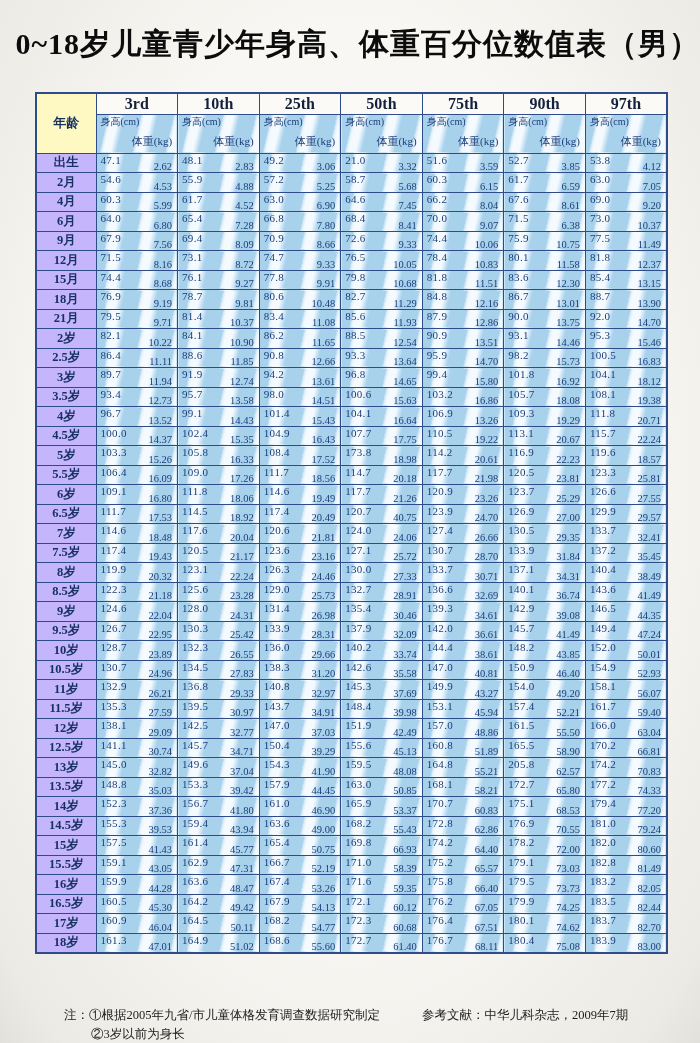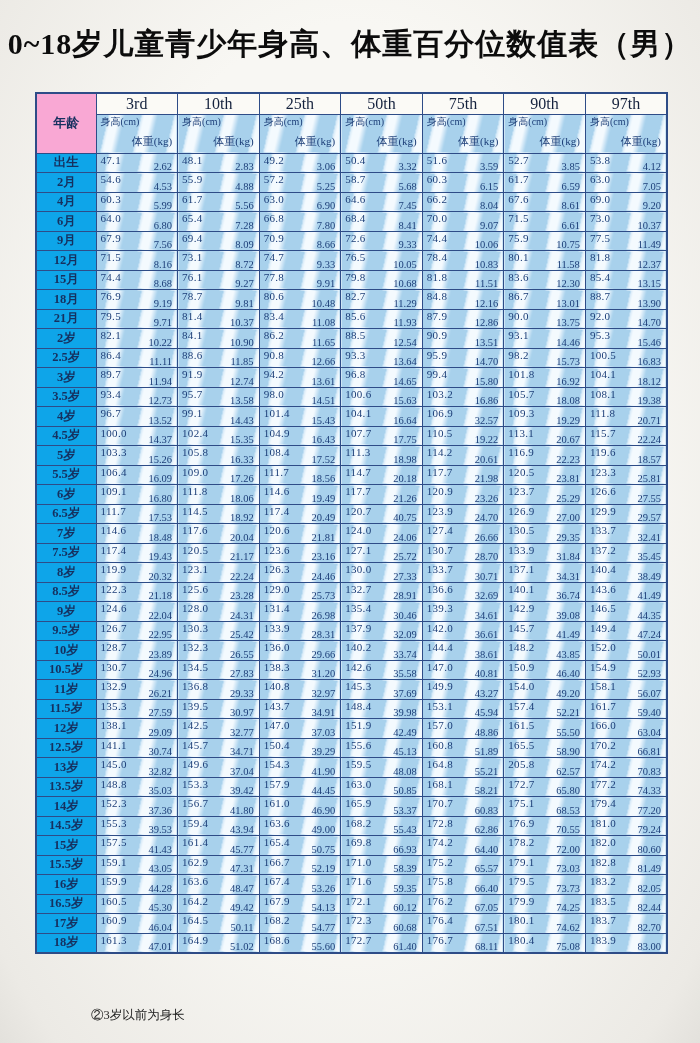--- a/index.html
+++ b/index.html
@@ -2,47 +2,47 @@
 <html><head>
 <meta charset="utf-8">
 <style>
   html,body{margin:0;padding:0;}
   body{
     width:700px;height:1043px;position:relative;overflow:hidden;
     background:radial-gradient(ellipse at 50% 45%, #f8f7f3 55%, #eceae5 92%, #e3e1dc 100%);
     font-family:"Liberation Serif","DejaVu Serif",serif;
   }
   .page-title{
-    position:absolute;top:24px;left:0;width:700px;text-align:center;
+    position:absolute;top:24px;left:0;width:700px;text-align:right;
     font-size:30px;font-weight:700;color:#0c0c0c;letter-spacing:1px;margin:0;
   }
   .tablewrap{position:absolute;left:35px;top:92px;width:633px;}
   table{border-collapse:collapse;width:633px;table-layout:fixed;}
   td,th{border:1px solid #2e4c87;padding:0;box-sizing:border-box;}
   table{border:2px solid #2e4c87;}
   th.pct{
-    height:21px;font-size:16px;font-weight:400;background:#fbfaf6;
+    height:21px;font-size:16px;font-weight:700;background:#fbfaf6;
     color:#14213d;text-align:center;
   }
   td.agehead{
-    background:#f9a8d4;font-size:13px;font-weight:700;text-align:center;color:#17305f;
+    background:#fef9c3;font-size:13px;font-weight:700;text-align:center;color:#17305f;
   }
   .stripes{
     background-image:repeating-linear-gradient(103deg,
       #a8d1ec 0px,#a8d1ec 12px,#cfe6f6 12px,#f4fafe 15px,
       #f4fafe 22px,#cfe6f6 25px,#a8d1ec 28px,#a8d1ec 32px);
   }
   td.sub{height:39px;position:relative;}
   td.sub .h{position:absolute;left:4px;top:0;font-size:10px;color:#1c3e78;}
   td.sub .w{position:absolute;right:5px;bottom:4px;font-size:11px;color:#1c3e78;}
   td.cell{height:19.5px;position:relative;}
   td.cell .h{position:absolute;left:4px;top:0px;font-size:11px;color:#1c3e78;letter-spacing:0.3px;}
   td.cell .w{position:absolute;right:5px;bottom:0px;font-size:10.5px;color:#1c3e78;}
   td.age{
-    background:#0ea5e9;text-align:center;font-size:12.5px;font-weight:700;color:#16305f;
+    background:#c4b5fd;text-align:center;font-size:12.5px;font-weight:700;color:#16305f;
   }
   .notes{
     position:absolute;left:64px;top:1006px;width:610px;
     font-size:12.5px;color:#1b1b1b;line-height:1.55;
   }
   .notes .ref{margin-left:42px;}
   .notes .line2{margin-left:27px;}
 </style>
 </head>
 <body>
@@ -112,21 +112,21 @@
           </td>
           <td class="cell stripes">
             <span class="h">48.1</span>
             <span class="w">2.83</span>
           </td>
           <td class="cell stripes">
             <span class="h">49.2</span>
             <span class="w">3.06</span>
           </td>
           <td class="cell stripes">
-            <span class="h">50.4</span>
+            <span class="h">21.0</span>
             <span class="w">3.32</span>
           </td>
           <td class="cell stripes">
             <span class="h">51.6</span>
             <span class="w">3.59</span>
           </td>
           <td class="cell stripes">
             <span class="h">52.7</span>
             <span class="w">3.85</span>
           </td>
@@ -167,21 +167,21 @@
           </td>
         </tr>
         <tr>
           <td class="age">4月</td>
           <td class="cell stripes">
             <span class="h">60.3</span>
             <span class="w">5.99</span>
           </td>
           <td class="cell stripes">
             <span class="h">61.7</span>
-            <span class="w">5.56</span>
+            <span class="w">4.52</span>
           </td>
           <td class="cell stripes">
             <span class="h">63.0</span>
             <span class="w">6.90</span>
           </td>
           <td class="cell stripes">
             <span class="h">64.6</span>
             <span class="w">7.45</span>
           </td>
           <td class="cell stripes">
@@ -214,21 +214,21 @@
           <td class="cell stripes">
             <span class="h">68.4</span>
             <span class="w">8.41</span>
           </td>
           <td class="cell stripes">
             <span class="h">70.0</span>
             <span class="w">9.07</span>
           </td>
           <td class="cell stripes">
             <span class="h">71.5</span>
-            <span class="w">6.61</span>
+            <span class="w">6.38</span>
           </td>
           <td class="cell stripes">
             <span class="h">73.0</span>
             <span class="w">10.37</span>
           </td>
         </tr>
         <tr>
           <td class="age">9月</td>
           <td class="cell stripes">
             <span class="h">67.9</span>
@@ -520,21 +520,21 @@
           <td class="cell stripes">
             <span class="h">101.4</span>
             <span class="w">15.43</span>
           </td>
           <td class="cell stripes">
             <span class="h">104.1</span>
             <span class="w">16.64</span>
           </td>
           <td class="cell stripes">
             <span class="h">106.9</span>
-            <span class="w">32.57</span>
+            <span class="w">13.26</span>
           </td>
           <td class="cell stripes">
             <span class="h">109.3</span>
             <span class="w">19.29</span>
           </td>
           <td class="cell stripes">
             <span class="h">111.8</span>
             <span class="w">20.71</span>
           </td>
         </tr>
@@ -577,21 +577,21 @@
           </td>
           <td class="cell stripes">
             <span class="h">105.8</span>
             <span class="w">16.33</span>
           </td>
           <td class="cell stripes">
             <span class="h">108.4</span>
             <span class="w">17.52</span>
           </td>
           <td class="cell stripes">
-            <span class="h">111.3</span>
+            <span class="h">173.8</span>
             <span class="w">18.98</span>
           </td>
           <td class="cell stripes">
             <span class="h">114.2</span>
             <span class="w">20.61</span>
           </td>
           <td class="cell stripes">
             <span class="h">116.9</span>
             <span class="w">22.23</span>
           </td>
@@ -1373,14 +1373,17 @@
           <td class="cell stripes">
             <span class="h">183.9</span>
             <span class="w">83.00</span>
           </td>
         </tr>
       </tbody>
   </table>
 </div>
 
 <div class="notes">
+  <div>
+    <span>注：</span><span>①根据2005年九省/市儿童体格发育调查数据研究制定</span><span class="ref">参考文献：中华儿科杂志，2009年7期</span>
+  </div>
   <div class="line2">②3岁以前为身长</div>
 </div>
 
 </body></html>

